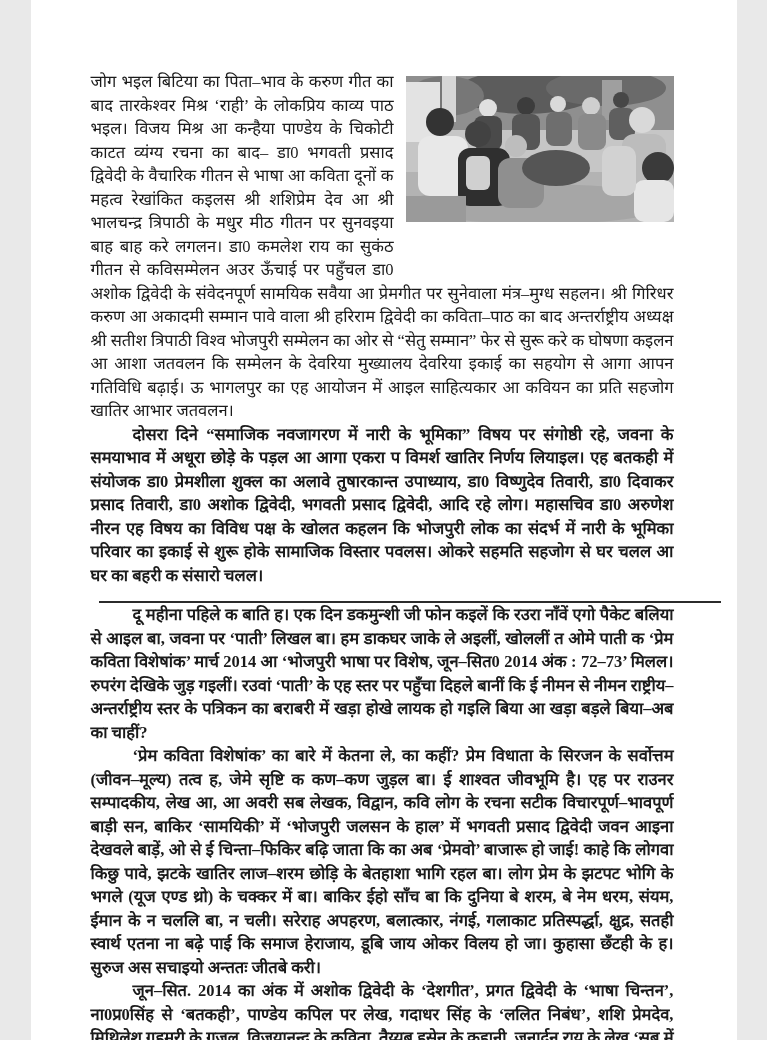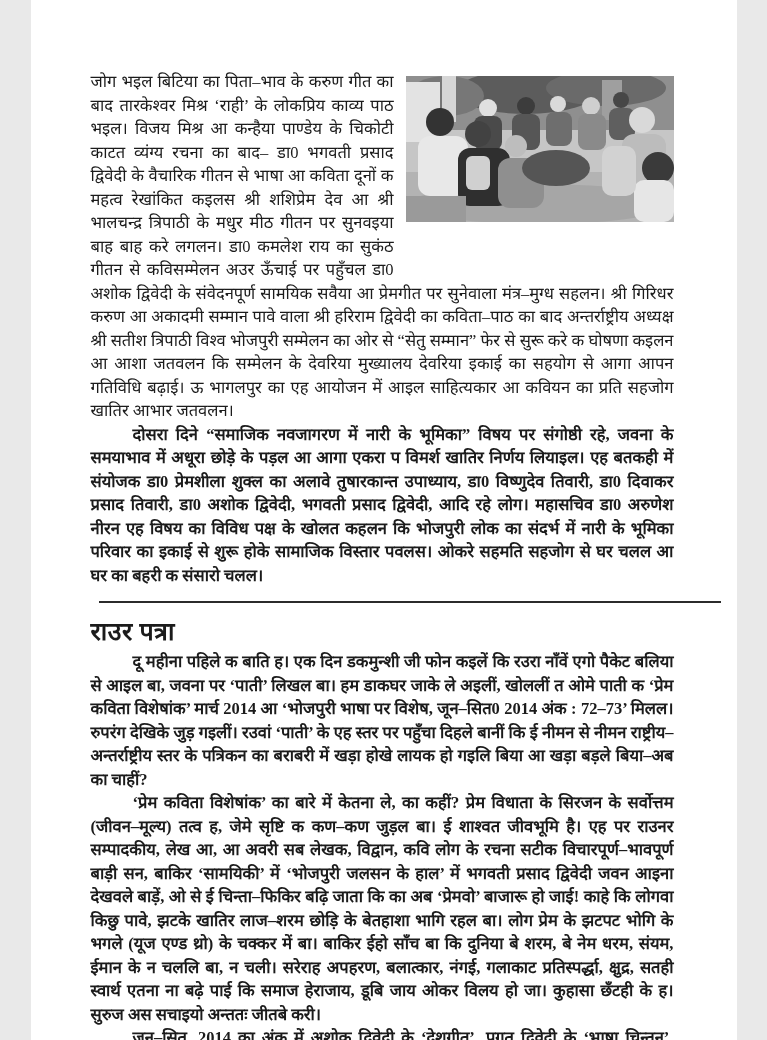--- a/index.html
+++ b/index.html
@@ -99,21 +99,20 @@
     </div>
 
     <p class="body-text no-indent">जोग भइल बिटिया का पिता–भाव के करुण गीत का बाद तारकेश्वर मिश्र ‘राही’ के लोकप्रिय काव्य पाठ भइल। विजय मिश्र आ कन्हैया पाण्डेय के चिकोटी काटत व्यंग्य रचना का बाद– डा0 भगवती प्रसाद द्विवेदी के वैचारिक गीतन से भाषा आ कविता दूनों क महत्व रेखांकित कइलस श्री शशिप्रेम देव आ श्री भालचन्द्र त्रिपाठी के मधुर मीठ गीतन पर सुनवइया बाह बाह करे लगलन। डा0 कमलेश राय का सुकंठ गीतन से कविसम्मेलन अउर ऊँचाई पर पहुँचल डा0 अशोक द्विवेदी के संवेदनपूर्ण सामयिक सवैया आ प्रेमगीत पर सुनेवाला मंत्र–मुग्ध सहलन। श्री गिरिधर करुण आ अकादमी सम्मान पावे वाला श्री हरिराम द्विवेदी का कविता–पाठ का बाद अन्तर्राष्ट्रीय अध्यक्ष श्री सतीश त्रिपाठी विश्व भोजपुरी सम्मेलन का ओर से “सेतु सम्मान” फेर से सुरू करे क घोषणा कइलन आ आशा जतवलन कि सम्मेलन के देवरिया मुख्यालय देवरिया इकाई का सहयोग से आगा आपन गतिविधि बढ़ाई। ऊ भागलपुर का एह आयोजन में आइल साहित्यकार आ कवियन का प्रति सहजोग खातिर आभार जतवलन।</p>
 
     <p class="body-text indent">दोसरा दिने “समाजिक नवजागरण में नारी के भूमिका” विषय पर संगोष्ठी रहे, जवना के समयाभाव में अधूरा छोड़े के पड़ल आ आगा एकरा प विमर्श खातिर निर्णय लियाइल। एह बतकही में संयोजक डा0 प्रेमशीला शुक्ल का अलावे तुषारकान्त उपाध्याय, डा0 विष्णुदेव तिवारी, डा0 दिवाकर प्रसाद तिवारी, डा0 अशोक द्विवेदी, भगवती प्रसाद द्विवेदी, आदि रहे लोग। महासचिव डा0 अरुणेश नीरन एह विषय का विविध पक्ष के खोलत कहलन कि भोजपुरी लोक का संदर्भ में नारी के भूमिका परिवार का इकाई से शुरू होके सामाजिक विस्तार पवलस। ओकरे सहमति सहजोग से घर चलल आ घर का बहरी क संसारो चलल।</p>
   </section>
 
   <hr class="section-rule">
 
   <section>
-    <h2 class="letters-heading">राउर पत्रा</h2>
 
     <p class="body-text indent">दू महीना पहिले क बाति ह। एक दिन डकमुन्शी जी फोन कइलें कि रउरा नाँवें एगो पैकेट बलिया से आइल बा, जवना पर ‘पाती’ लिखल बा। हम डाकघर जाके ले अइलीं, खोललीं त ओमे पाती क ‘प्रेम कविता विशेषांक’ मार्च 2014 आ ‘भोजपुरी भाषा पर विशेष, जून–सित0 2014 अंक : 72–73’ मिलल। रुपरंग देखिके जुड़ गइलीं। रउवां ‘पाती’ के एह स्तर पर पहुँचा दिहले बानीं कि ई नीमन से नीमन राष्ट्रीय–अन्तर्राष्ट्रीय स्तर के पत्रिकन का बराबरी में खड़ा होखे लायक हो गइलि बिया आ खड़ा बड़ले बिया–अब का चाहीं?</p>
 
     <p class="body-text indent">‘प्रेम कविता विशेषांक’ का बारे में केतना ले, का कहीं? प्रेम विधाता के सिरजन के सर्वोत्तम (जीवन–मूल्य) तत्व ह, जेमे सृष्टि क कण–कण जुड़ल बा। ई शाश्वत जीवभूमि है। एह पर राउनर सम्पादकीय, लेख आ, आ अवरी सब लेखक, विद्वान, कवि लोग के रचना सटीक विचारपूर्ण–भावपूर्ण बाड़ी सन, बाकिर ‘सामयिकी’ में ‘भोजपुरी जलसन के हाल’ में भगवती प्रसाद द्विवेदी जवन आइना देखवले बाड़ें, ओ से ई चिन्ता–फिकिर बढ़ि जाता कि का अब ‘प्रेमवो’ बाजारू हो जाई! काहे कि लोगवा किछु पावे, झटके खातिर लाज–शरम छोड़ि के बेतहाशा भागि रहल बा। लोग प्रेम के झटपट भोगि के भगले (यूज एण्ड थ्रो) के चक्कर में बा। बाकिर ईहो साँच बा कि दुनिया बे शरम, बे नेम धरम, संयम, ईमान के न चललि बा, न चली। सरेराह अपहरण, बलात्कार, नंगई, गलाकाट प्रतिस्पर्द्धा, क्षुद्र, सतही स्वार्थ एतना ना बढ़े पाई कि समाज हेराजाय, डूबि जाय ओकर विलय हो जा। कुहासा छँटही के ह। सुरुज अस सचाइयो अन्ततः जीतबे करी।</p>
 
     <p class="body-text indent">जून–सित. 2014 का अंक में अशोक द्विवेदी के ‘देशगीत’, प्रगत द्विवेदी के ‘भाषा चिन्तन’, ना0प्र0सिंह से ‘बतकही’, पाण्डेय कपिल पर लेख, गदाधर सिंह के ‘ललित निबंध’, शशि प्रेमदेव, मिथिलेश गहमरी के ग़ज़ल, विजयानन्द के कविता, तैय्यब हुसेन के कहानी, जनार्दन राय के लेख ‘सब में साँस बा’, विनोद द्विवेदी के लघुकथा, रघुवंशमणि के हस्तक्षेप (भोजपुरी–हिंदी...), गतिविध के रिपोर्ताज, शिलीमुख के कविता ‘भासा के खेल’ वगैरह क विषय, कथ्य, शिल्प, संवेद्य भावतरंग, भासा के सौष्ठव (सुघराई) नवसंस्कार मन भावन बा, चिन्ता आ चिन्तन क भरपूर आस्वाद्य–स्रोत बा। सबके साधुवाद आ आपो के, काहें से कि रचना कइल भा सम्पादन कइल बड़ साधना ह।</p>
 
   </section>
 
 </div>

